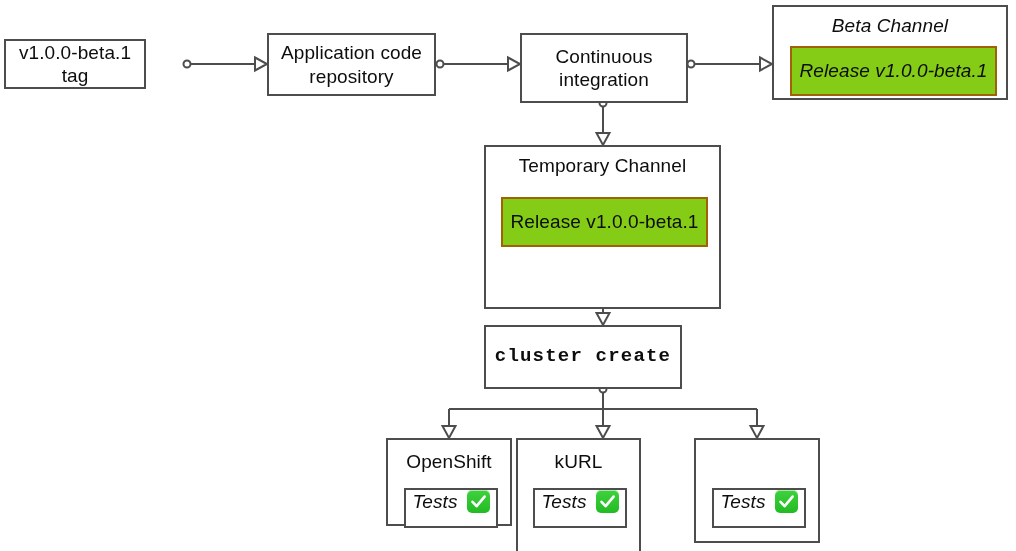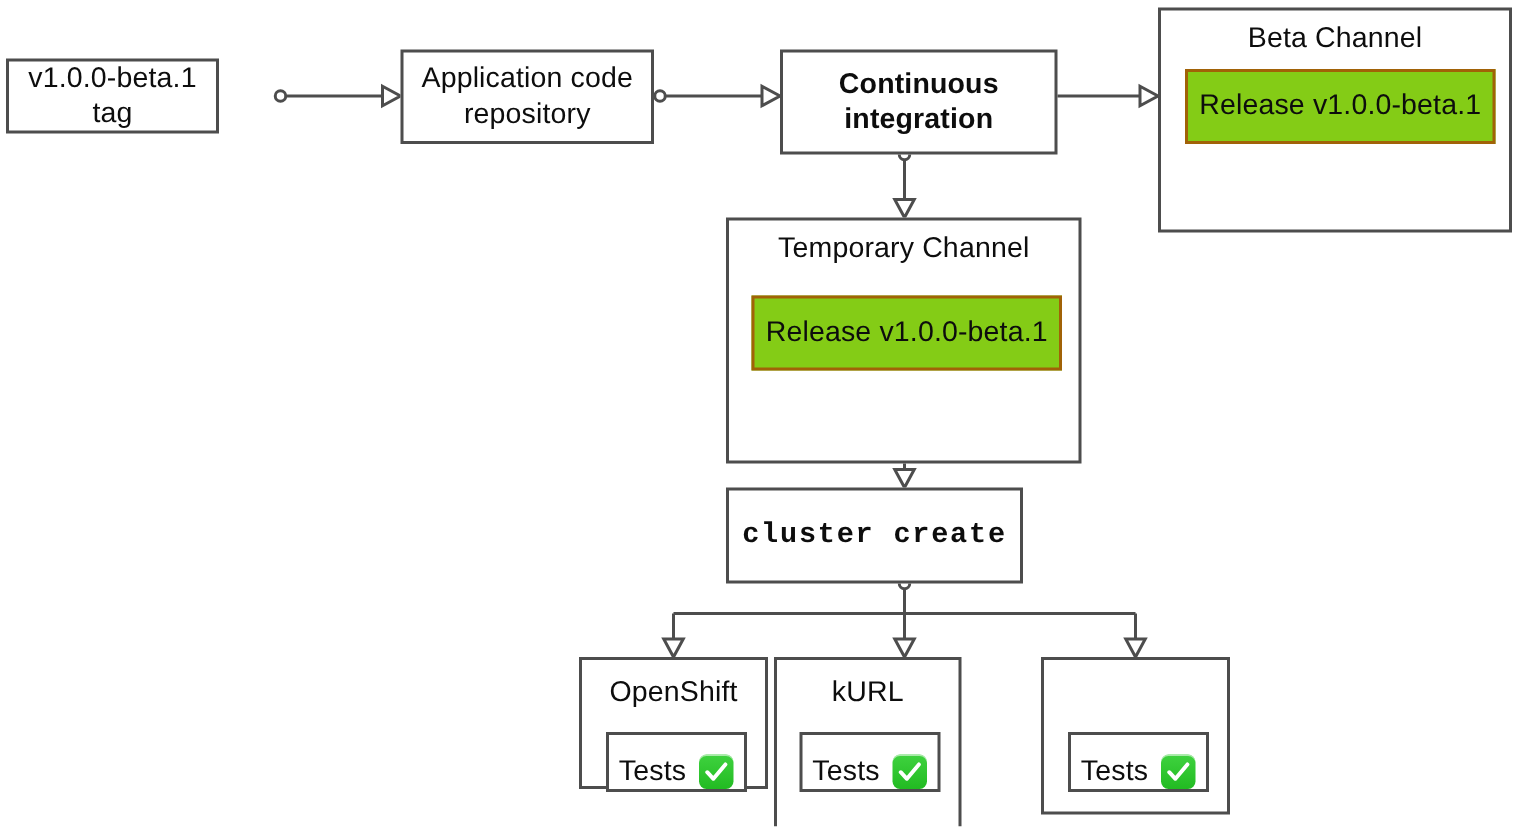--- a/index.html
+++ b/index.html
@@ -74,25 +74,26 @@
     text-align: center;
     font-size: 19px;
     color: #0d0d0d;
   }
   .tests-box {
     position: absolute;
     box-sizing: border-box;
     border: 2px solid #4d4d4d;
     background: #ffffff;
     display: flex;
-    align-items: flex-end;
+    align-items: flex-start;
     justify-content: center;
     gap: 9px;
     font-size: 19px;
     color: #0d0d0d;
+    font-style: italic;
   }
   
   .check-badge {
     display: inline-block;
     width: 23px;
     height: 23px;
     border-radius: 5px;
     background: linear-gradient(180deg, #3fd23f 0%, #22bb22 100%);
     box-shadow: inset 0 1px 0 rgba(255,255,255,0.55);
     position: relative;
@@ -183,25 +184,25 @@
   </svg>
 
   <div class="node" style="left:4px; top:39px; width:142px; height:50px;">
     <span>v1.0.0-beta.1 tag</span>
   </div>
 
   <div class="node" style="left:267px; top:33px; width:169px; height:63px; padding:0 10px;align-items:center;">
     <span>Application code repository</span>
   </div>
 
-  <div class="node" style="left:520px; top:33px; width:185px; height:70px; padding:0 10px;font-weight:bold;">
+  <div class="node" style="left:520px; top:33px; width:168px; height:70px; padding:0 10px;">
     <span>Continuous integration</span>
   </div>
 
-  <div class="node container" style="left:772px; top:5px; width:236px; height:150px;">
+  <div class="node container" style="left:772px; top:5px; width:236px; height:95px;font-style:italic;">
     <div class="container-title">Beta Channel</div>
     <div class="inner-box" style="left:16px; top:39px; width:207px; height:50px;">
       <span>Release v1.0.0-beta.1</span>
     </div>
   </div>
 
   <div class="node container" style="left:484px; top:145px; width:237px; height:164px;">
     <div class="container-title">Temporary Channel</div>
     <div class="inner-box" style="left:15px; top:50px; width:207px; height:50px;">
       <span>Release v1.0.0-beta.1</span>

